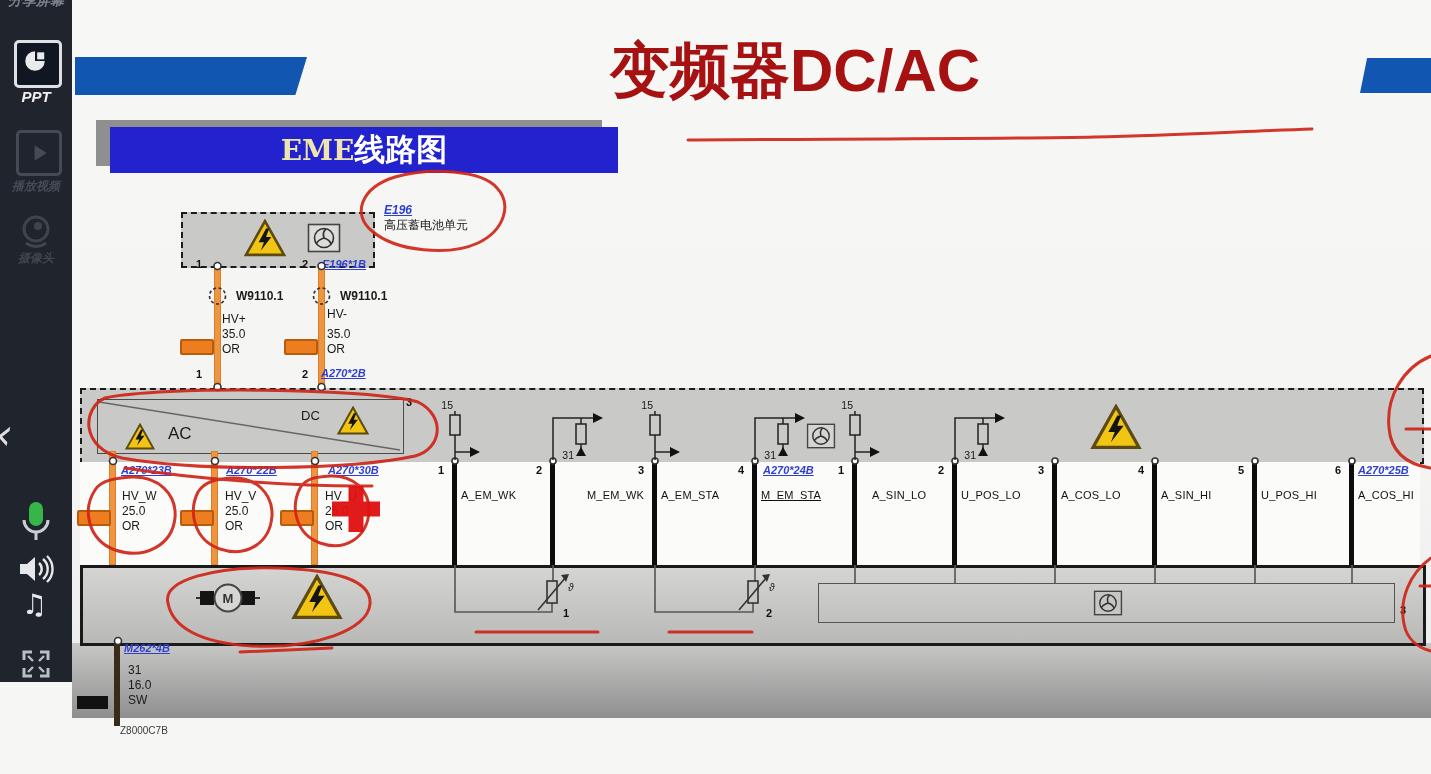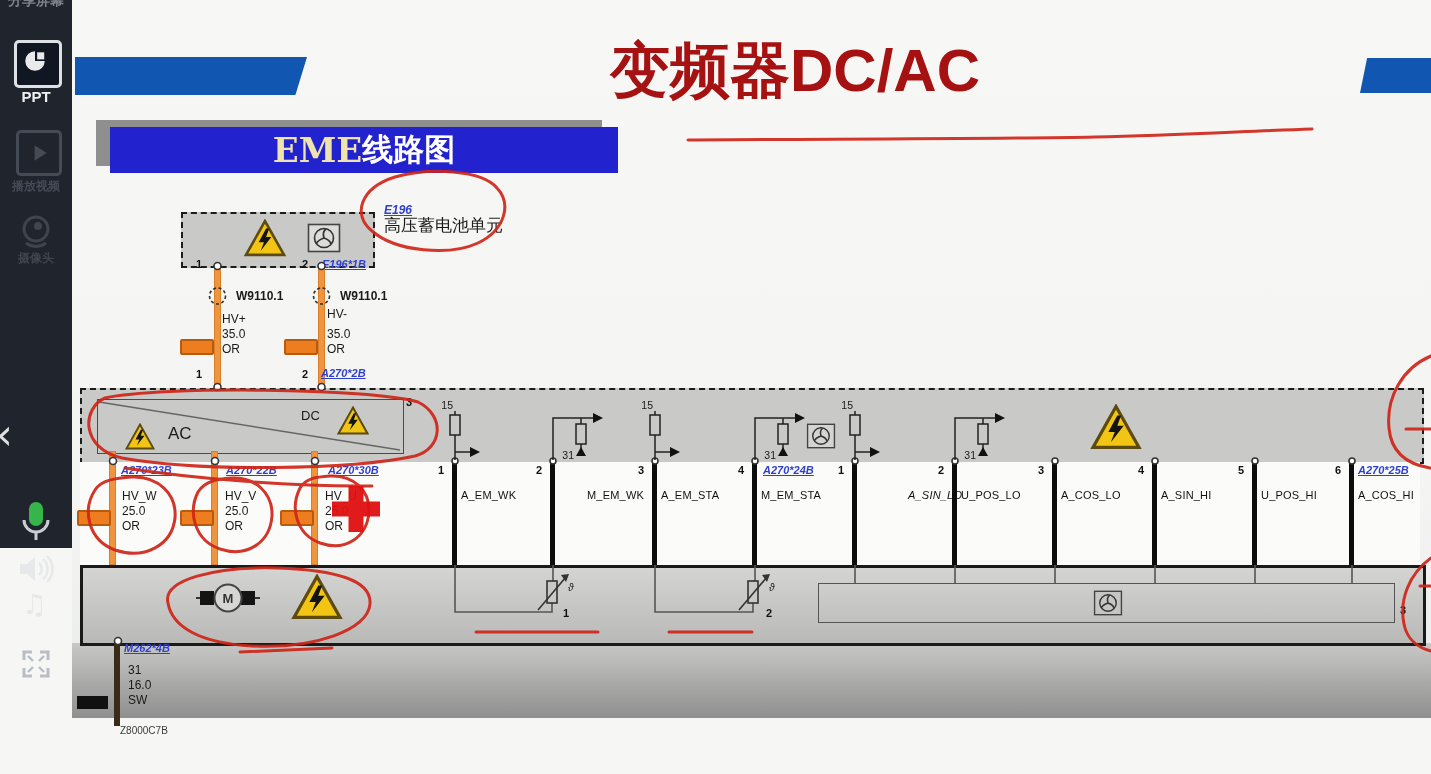--- a/index.html
+++ b/index.html
@@ -1,20 +1,20 @@
 <!DOCTYPE html>
 <html><head>
 <meta charset="utf-8">
 <style>
   html,body{margin:0;padding:0;background:#000;}
   #stage{position:relative;width:1431px;height:774px;overflow:hidden;
          font-family:"Liberation Sans",sans-serif;background:#f6f7f5;}
   .abs{position:absolute;}
   
-  #sidebar{position:absolute;left:0;top:0;width:72px;height:548px;background:#20242c;z-index:20;}
+  #sidebar{position:absolute;left:0;top:0;width:72px;height:682px;background:#20242c;z-index:20;font-style:italic;}
   .sb-lbl{position:absolute;width:72px;text-align:center;font-weight:bold;white-space:nowrap;}
   
   #slide{position:absolute;left:72px;top:0;width:1359px;height:652px;
          background:linear-gradient(180deg,#f7f8f6 0%,#f4f5f3 75%,#eceded 100%);z-index:1;}
   .lbl{position:absolute;font:12px "Liberation Sans",sans-serif;color:#1a1a1a;white-space:nowrap;line-height:15px;}
   .pin{position:absolute;font:bold 11px "Liberation Sans",sans-serif;color:#111;white-space:nowrap;}
   .sig{position:absolute;font:11px "Liberation Sans",sans-serif;color:#111;letter-spacing:.2px;white-space:nowrap;}
   .link{position:absolute;font:italic bold 11px "Liberation Sans",sans-serif;color:#2f3fd0;
         text-decoration:underline;white-space:nowrap;}
   .owire{position:absolute;width:7px;background:#f0953f;box-shadow:inset 0 0 0 1px #d97f28;}
@@ -45,37 +45,37 @@
     <div class="abs" style="left:1288px;top:58px;width:71px;height:35px;background:#1156b0;
                 clip-path:polygon(10% 0,100% 0,100% 100%,0 100%);"></div>
 
     <div class="abs" style="left:538px;top:36px;font-size:60px;line-height:68px;color:#a61212;white-space:nowrap;">
       <span style="font-family:'DejaVu Serif',serif;font-weight:bold;">变频器</span><span style="font-family:'Liberation Sans',sans-serif;font-weight:bold;">DC/AC</span>
     </div>
 
     <div class="abs" style="left:24px;top:120px;width:506px;height:46px;background:#8f8f8f;"></div>
     <div class="abs" style="left:38px;top:127px;width:508px;height:46px;background:#2222cf;
                 display:flex;align-items:center;justify-content:center;">
-      <span style="font-family:'DejaVu Serif',serif;font-weight:bold;font-size:34px;color:#efe3ae;">EME</span>
+      <span style="font-family:'DejaVu Serif',serif;font-weight:bold;font-size:28px;color:#efe3ae;">EME</span>
       <span style="font-family:'DejaVu Serif',serif;font-weight:bold;font-size:31px;color:#ffffff;">线路图</span>
     </div>
 
     <div class="dashedbox" style="left:109px;top:212px;width:190px;height:52px;"></div>
     <svg class="abs" style="left:171px;top:219px;" width="44" height="38" viewBox="0 0 40 36">
       <polygon points="20,2 38,34 2,34" fill="#f2c514" stroke="#5d4a0e" stroke-width="2.5"></polygon>
       <path d="M21 9 L14 22 H19 L16 30 L26 17 H21 L24 9 Z" fill="#141414"></path>
     </svg>
     <svg class="abs" style="left:234px;top:223px;" width="36" height="30" viewBox="0 0 34 30">
       <rect x="1.5" y="1.5" width="31" height="27" fill="#dcdcda" stroke="#444" stroke-width="1.6"></rect>
       <circle cx="17" cy="15" r="9.5" fill="none" stroke="#333" stroke-width="1.6"></circle>
       <path d="M17 15 Q15 9 19 6 M17 15 Q11 17 9 21 M17 15 Q23 17 24 21" fill="none" stroke="#333" stroke-width="1.8"></path>
     </svg>
 
     <a class="link" style="left:312px;top:203px;font-size:12px;">E196</a>
-    <div class="lbl" style="left:312px;top:218px;font-size:17px;">高压蓄电池单元</div>
+    <div class="lbl" style="left:312px;top:218px;font-size:12px;">高压蓄电池单元</div>
 
     <div class="pin" style="left:124px;top:258px;">1</div>
     <div class="pin" style="left:230px;top:258px;">2</div>
     <a class="link" style="left:250px;top:258px;">E196*1B</a>
 
     <div class="owire" style="left:142px;top:267px;height:132px;"></div>
     <div class="owire" style="left:246px;top:267px;height:132px;"></div>
 
     <div class="lbl" style="left:164px;top:289px;font-weight:bold;">W9110.1</div>
     <div class="lbl" style="left:268px;top:289px;font-weight:bold;">W9110.1</div>
@@ -165,22 +165,22 @@
     <div class="pin" style="left:1066px;top:464px;">4</div>
     <div class="pin" style="left:1166px;top:464px;">5</div>
     <div class="pin" style="left:1263px;top:464px;">6</div>
 
     <a class="link" style="left:691px;top:464px;">A270*24B</a>
     <a class="link" style="left:1286px;top:464px;">A270*25B</a>
 
     <div class="sig" style="left:389px;top:489px;">A_EM_WK</div>
     <div class="sig" style="left:487px;top:489px;padding-left:28px;">M_EM_WK</div>
     <div class="sig" style="left:589px;top:489px;">A_EM_STA</div>
-    <div class="sig" style="left:689px;top:489px;">M_EM_STA</div>
-    <div class="sig" style="left:836px;top:489px;font-style:italic;">A_SIN_LO</div>
+    <div class="sig" style="left:689px;top:489px;text-decoration:underline;">M_EM_STA</div>
+    <div class="sig" style="left:800px;top:489px;">A_SIN_LO</div>
     <div class="sig" style="left:889px;top:489px;">U_POS_LO</div>
     <div class="sig" style="left:989px;top:489px;">A_COS_LO</div>
     <div class="sig" style="left:1089px;top:489px;">A_SIN_HI</div>
     <div class="sig" style="left:1189px;top:489px;">U_POS_HI</div>
     <div class="sig" style="left:1286px;top:489px;">A_COS_HI</div>
 
     <div class="abs" style="left:8px;top:565px;width:1340px;height:75px;border:3px solid #1a1a1a;
                 background:linear-gradient(180deg,#d4d4d2,#b9b9b7);"></div>
     <svg class="abs" style="left:218px;top:574px;" width="54" height="46" viewBox="0 0 40 36">
       <polygon points="20,2 38,34 2,34" fill="#f2c514" stroke="#5d4a0e" stroke-width="2.5"></polygon>

